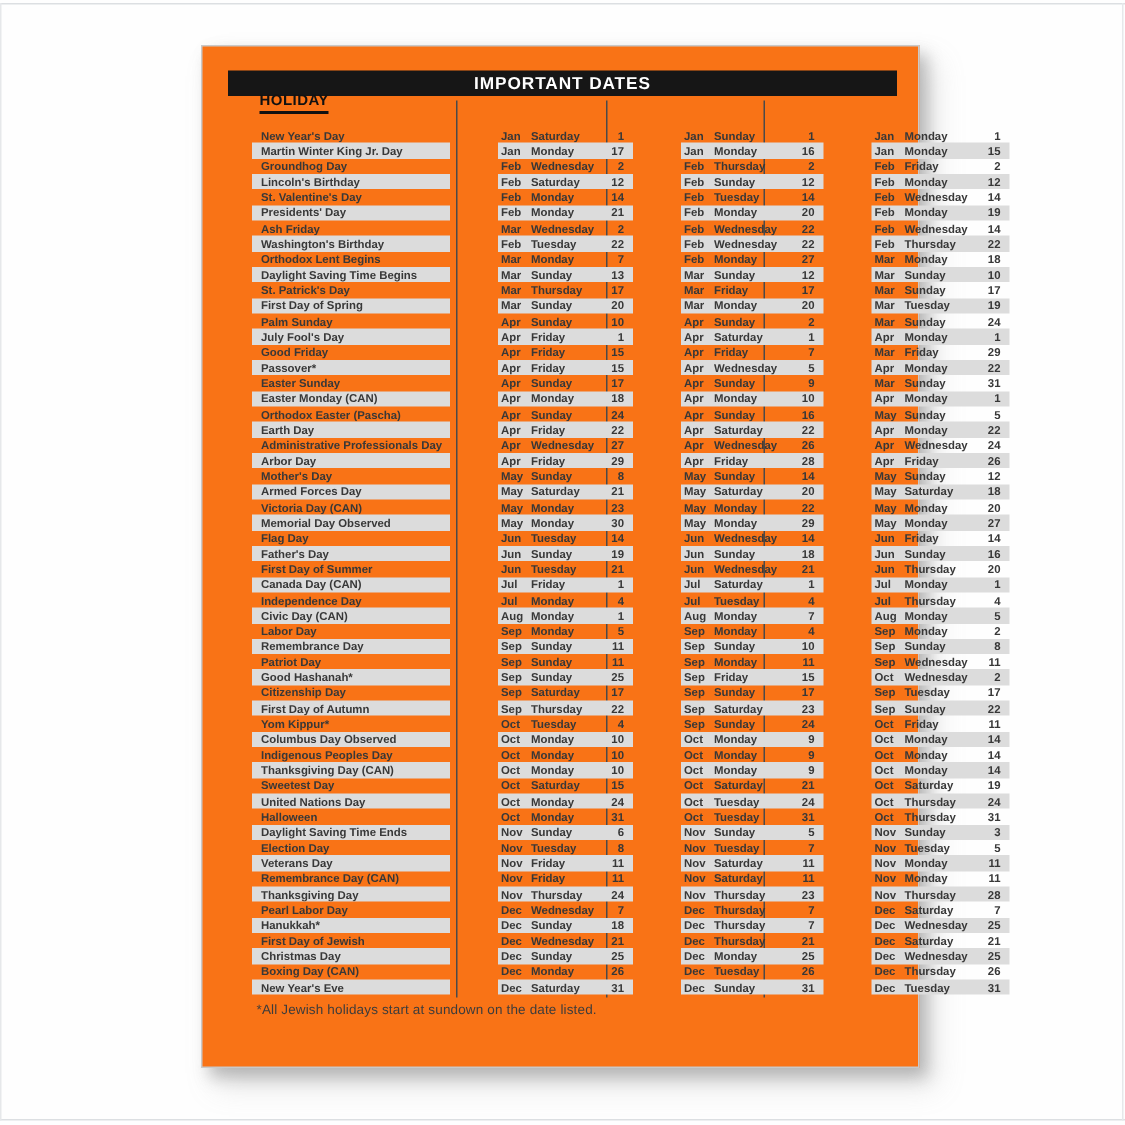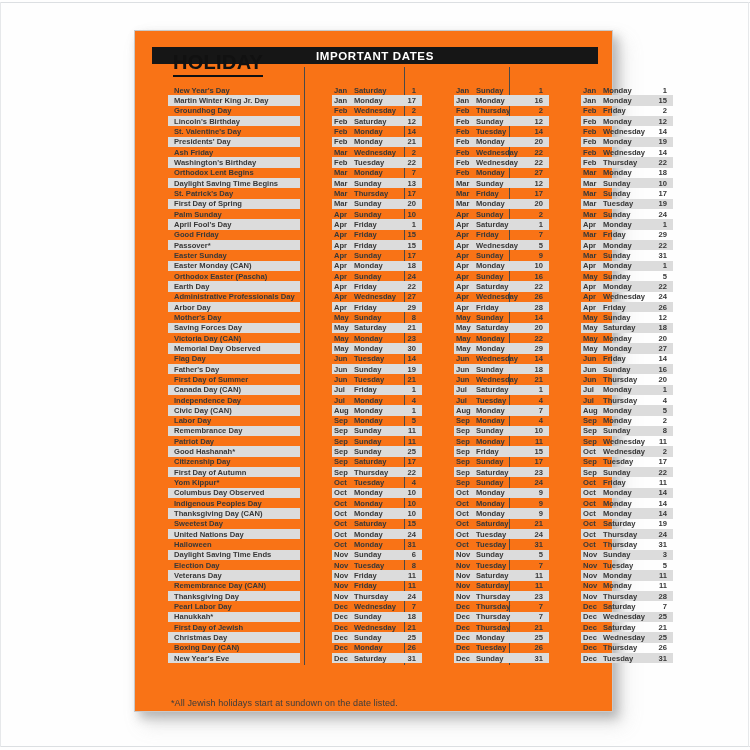--- a/index.html
+++ b/index.html
@@ -21,22 +21,22 @@
     background:#f97316;border:1px solid #c9c9c9;box-sizing:border-box;
     box-shadow:5px 6px 10px rgba(120,120,120,.45), 10px 12px 18px rgba(150,150,150,.25);
   }
   .titlebar{
     position:absolute;left:17px;top:16px;width:446px;height:17px;
     background:var(--bar);color:#ffffff;
     font-size:11.5px;font-weight:bold;letter-spacing:.6px;
     display:flex;align-items:center;justify-content:center;
   }
   .holiday-hdr{
-    position:absolute;left:38px;top:20px;
-    font-size:20px;font-weight:bold;color:#111;
+    position:absolute;left:38px;top:31px;
+    font-size:10px;font-weight:bold;color:#111;
     border-bottom:2.5px solid #111;padding-bottom:1px;letter-spacing:.3px;
   }
   .tbody{
     position:absolute;left:33px;top:54px;width:439px;
   }
   .row{
     display:grid;
     grid-template-columns:132px 90px 95px 92px;
     column-gap:10px;
     height:10.34px;
@@ -54,21 +54,21 @@
   .cell.group .wd{flex:1;white-space:nowrap;}
   .cell.group .dy{flex:none;text-align:right;min-width:12px;}
   .vline{
     position:absolute;top:36px;height:598px;width:1px;background:#4a4a4a;
   }
   .vline.v1{left:169px;}
   .vline.v2{left:269px;}
   .vline.v3{left:374px;}
   .footnote{
     position:absolute;left:36px;top:637px;
-    font-size:9px;color:#3c3c3c;letter-spacing:.1px;margin-top:30px;
+    font-size:9px;color:#3c3c3c;letter-spacing:.1px;
   }
 </style>
 </head>
 <body style="--shade: #dcdcdc; --bar: #161616; --ink: #383838;">
 
 <div class="frame-line frame-top"></div>
 <div class="frame-line frame-bottom"></div>
 <div class="frame-side frame-left"></div>
 <div class="frame-side frame-right"></div>
 
@@ -309,21 +309,21 @@
           <span class="wd">Sunday</span>
           <span class="dy">2</span>
         </div>
         <div class="cell group">
           <span class="mo">Mar</span>
           <span class="wd">Sunday</span>
           <span class="dy">24</span>
         </div>
       </div>
       <div class="row shaded">
-        <div class="cell name">April Fool's Day</div>
+        <div class="cell name">July Fool's Day</div>
         <div class="cell group">
           <span class="mo">Apr</span>
           <span class="wd">Friday</span>
           <span class="dy">1</span>
         </div>
         <div class="cell group">
           <span class="mo">Apr</span>
           <span class="wd">Saturday</span>
           <span class="dy">1</span>
         </div>
@@ -489,21 +489,21 @@
           <span class="wd">Sunday</span>
           <span class="dy">14</span>
         </div>
         <div class="cell group">
           <span class="mo">May</span>
           <span class="wd">Sunday</span>
           <span class="dy">12</span>
         </div>
       </div>
       <div class="row shaded">
-        <div class="cell name">Saving Forces Day</div>
+        <div class="cell name">Armed Forces Day</div>
         <div class="cell group">
           <span class="mo">May</span>
           <span class="wd">Saturday</span>
           <span class="dy">21</span>
         </div>
         <div class="cell group">
           <span class="mo">May</span>
           <span class="wd">Saturday</span>
           <span class="dy">20</span>
         </div>

